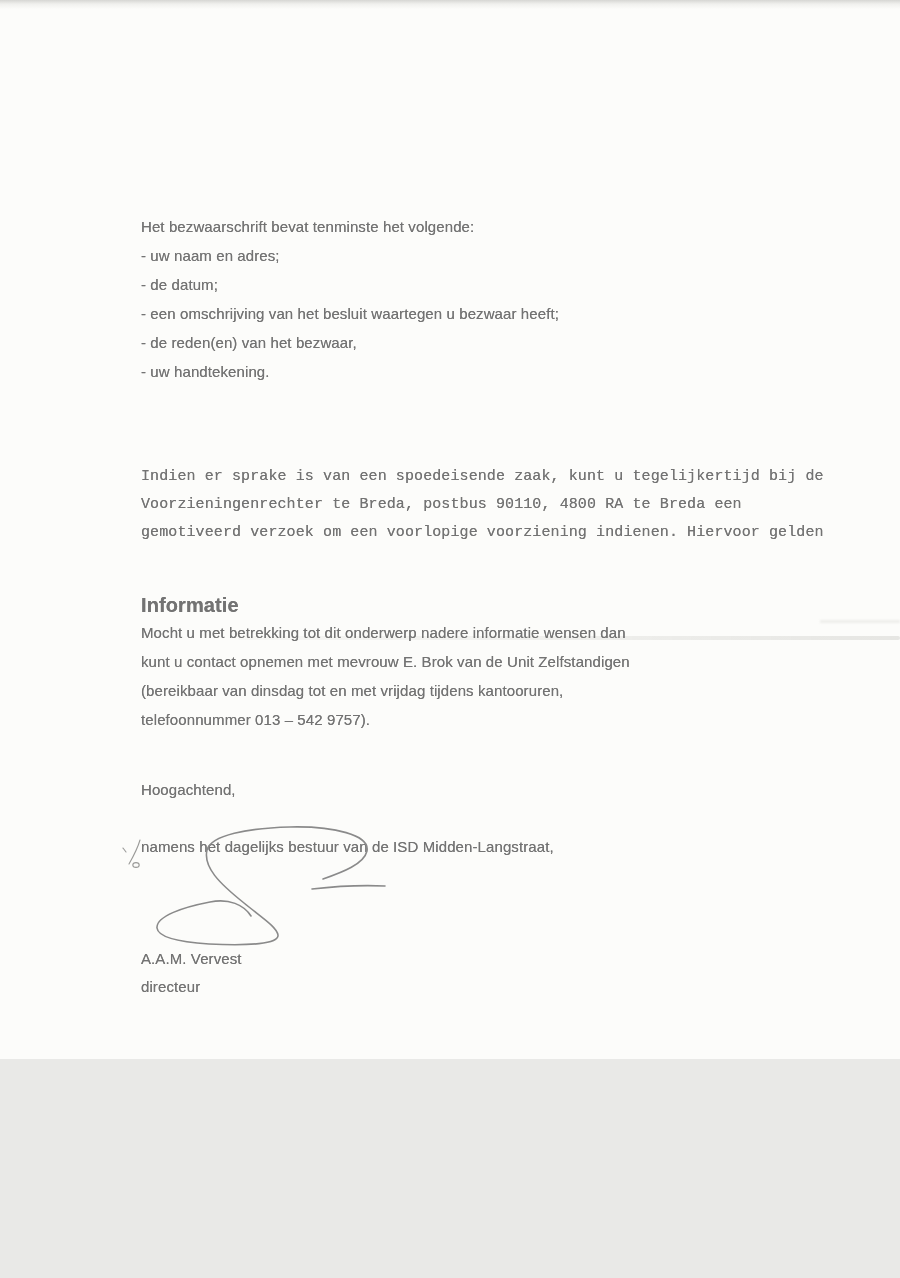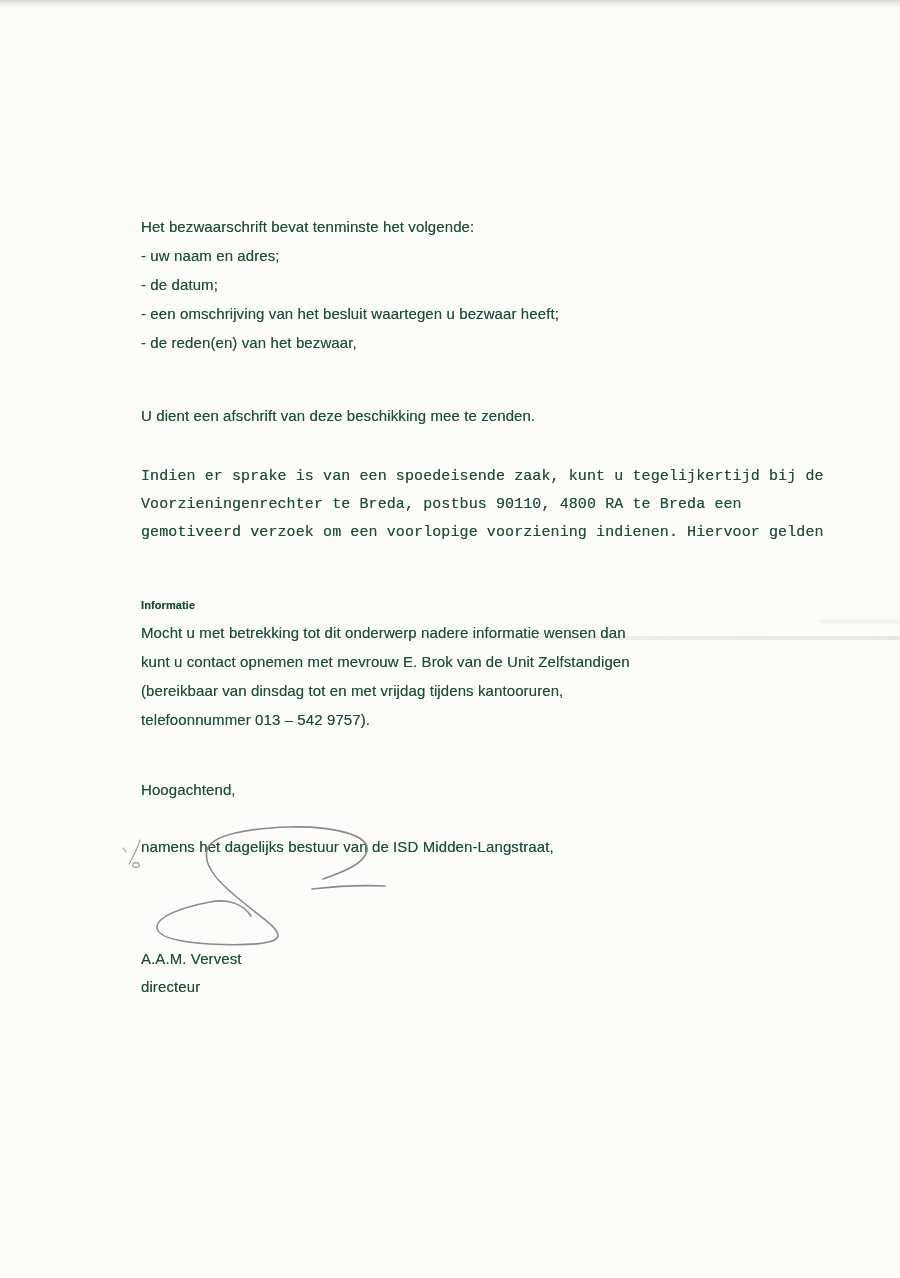--- a/index.html
+++ b/index.html
@@ -1,24 +1,24 @@
 <!DOCTYPE html>
 <html><head>
 <meta charset="utf-8">
 <style>
   html, body { margin: 0; padding: 0; background: #e9e9e7; }
   .page {
     position: relative;
     width: 900px;
-    height: 1278px;
+    height: 1059px;
     margin: 0 auto;
     background: #fcfcfa;
     overflow: hidden;
     font-family: "Liberation Sans", "DejaVu Sans", sans-serif;
-    color: #14532d;
+    color: #737373;
   }
   .scan-edge-top {
     position: absolute; top: 0; left: 0; right: 0; height: 9px;
     background: linear-gradient(180deg, rgba(135,135,130,0.32), rgba(135,135,130,0.10) 45%, rgba(135,135,130,0) 100%);
   }
   .fold-smear {
     position: absolute; top: 636px; left: 238px; width: 662px; height: 4px;
     background: linear-gradient(90deg, rgba(120,120,112,0.04), rgba(120,120,112,0.10) 55%, rgba(120,120,112,0.16));
     border-radius: 2px;
     filter: blur(0.6px);
@@ -33,21 +33,21 @@
   .txt {
     font-size: 15px;
     letter-spacing: 0.1px;
     text-shadow: 0 0 0.5px rgba(45,45,45,0.55);
     white-space: nowrap;
   }
   .lh29 p { line-height: 29px; }
   .lh28 p { line-height: 28px; }
   .single { line-height: 20px; }
   .heading {
-    font-size: 11px;
+    font-size: 20px;
     font-weight: bold;
     line-height: 18px;
     letter-spacing: 0.1px;
     text-shadow: 0 0 0.5px rgba(45,45,45,0.6);
     white-space: nowrap;
   }
   .signature-svg { position: absolute; left: 148px; top: 822px; }
   .paraph-svg { position: absolute; left: 120px; top: 837px; }
 </style>
 </head>
@@ -58,25 +58,23 @@
   <div class="scan-edge-top"></div>
   <div class="fold-smear"></div>
   <div class="fold-smear-2"></div>
 
   <div class="block lh29" style="top: 212px;">
     <p class="txt">Het bezwaarschrift bevat tenminste het volgende:</p>
     <p class="txt">- uw naam en adres;</p>
     <p class="txt">- de datum;</p>
     <p class="txt">- een omschrijving van het besluit waartegen u bezwaar heeft;</p>
     <p class="txt">- de reden(en) van het bezwaar,</p>
+    <p class="txt">- uw handtekening.</p>
   </div>
 
-  <div class="block" style="top: 406px;">
-    <p class="txt single">U dient een afschrift van deze beschikking mee te zenden.</p>
-  </div>
 
   <div class="block lh28" style="top: 463px; font-family: Liberation Mono, monospace;">
     <p class="txt">Indien er sprake is van een spoedeisende zaak, kunt u tegelijkertijd bij de</p>
     <p class="txt">Voorzieningenrechter te Breda, postbus 90110, 4800 RA te Breda een</p>
     <p class="txt">gemotiveerd verzoek om een voorlopige voorziening indienen. Hiervoor gelden</p>
   </div>
 
   <div class="block" style="top: 596px;">
     <p class="heading">Informatie</p>
   </div>

